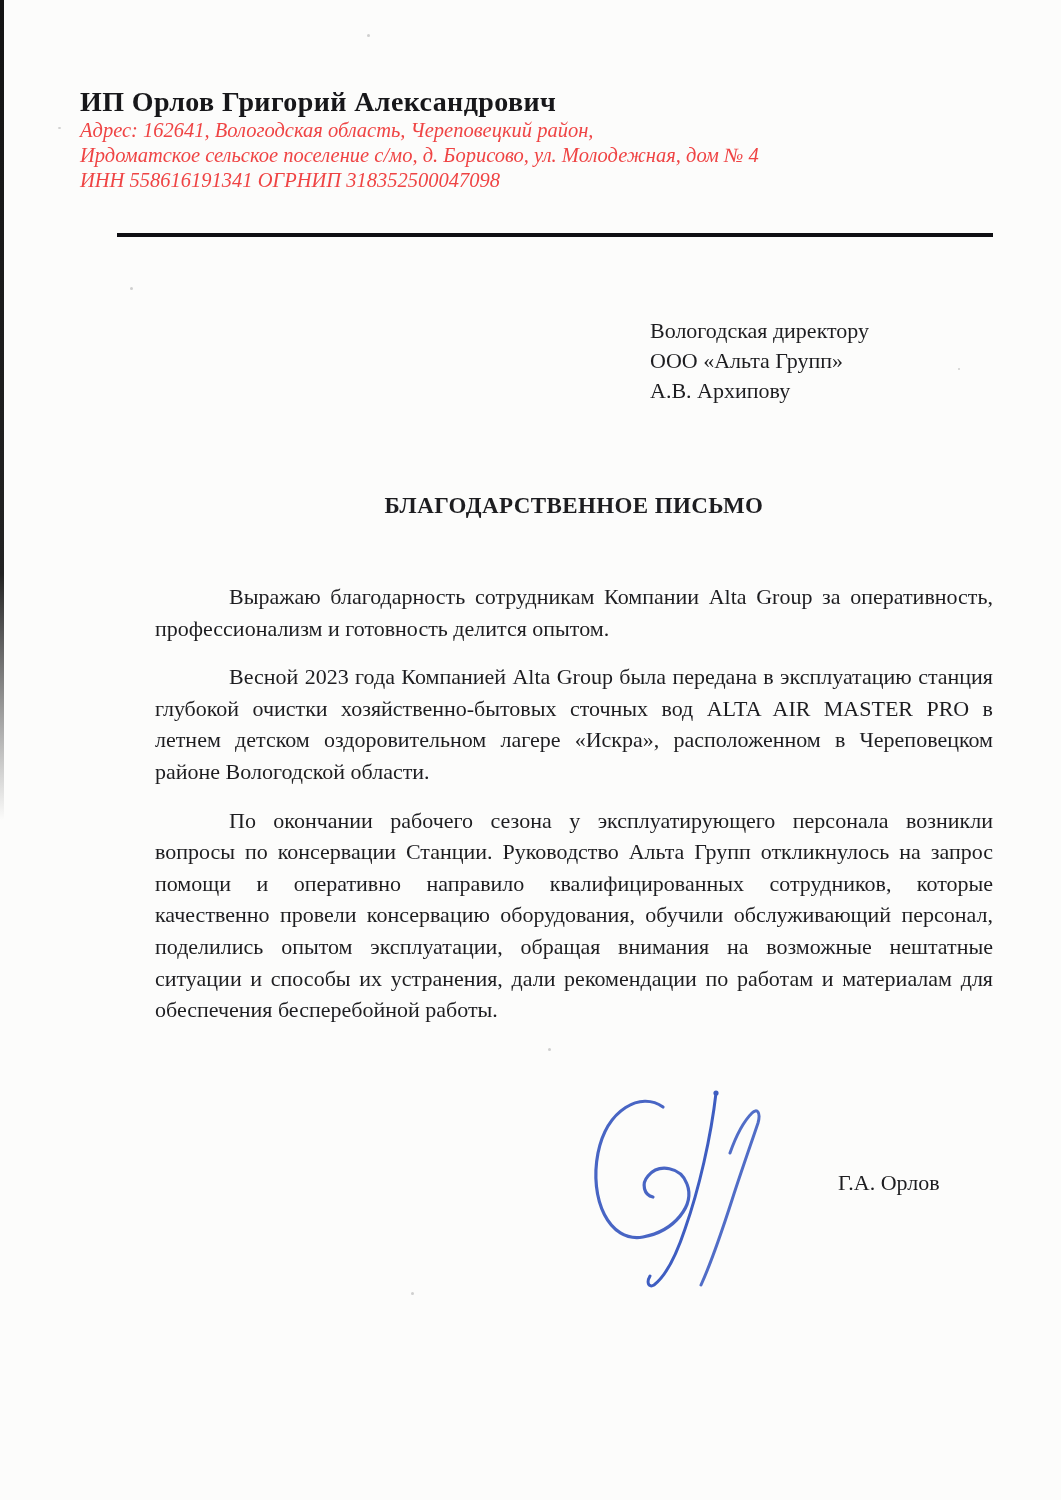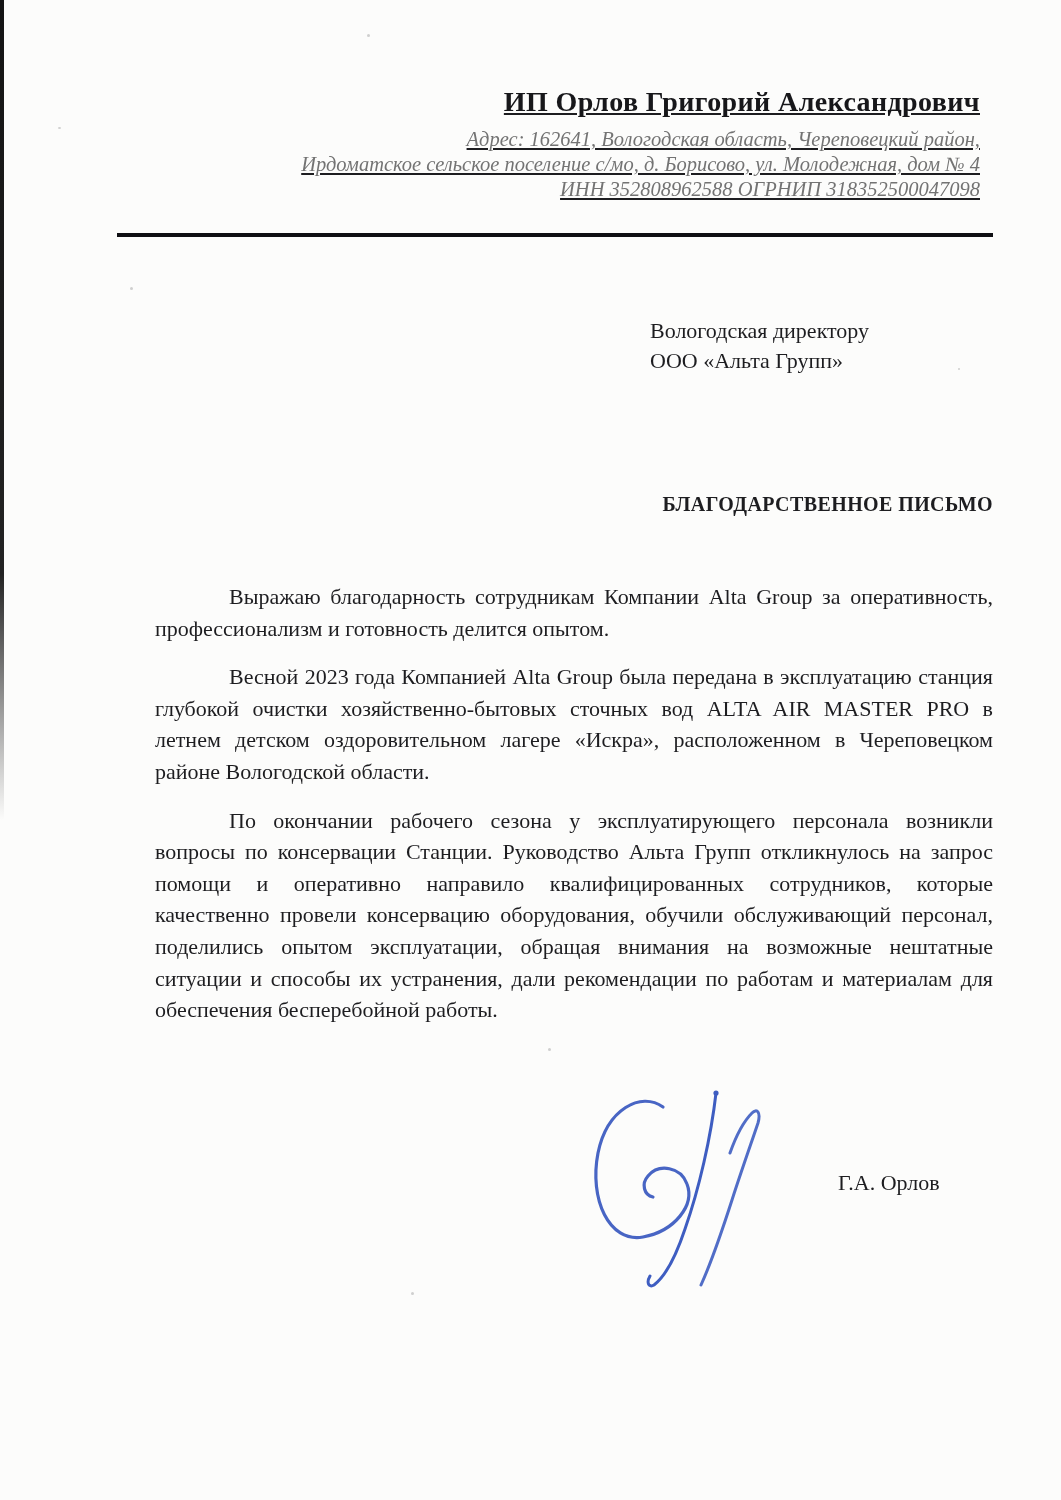--- a/index.html
+++ b/index.html
@@ -13,39 +13,39 @@
     overflow:hidden;
   }
   
   .edge-strip {
     position:absolute; left:0; top:0; width:4px; height:820px;
     background:linear-gradient(180deg,#141414 0%,#232323 70%, rgba(35,35,35,0) 100%);
   }
   .speck { position:absolute; border-radius:50%; background:#9a9a98; opacity:.45; }
 
   
-  .letterhead { position:absolute; left:80px; top:86px; width:900px; text-align:right;text-decoration:underline; }
+  .letterhead { position:absolute; left:80px; top:86px; width:900px; text-align:left; }
   .lh-name { font-size:28px; font-weight:bold; letter-spacing:.4px; color:#17171a; }
-  .lh-lines { margin-top:9px; font-style:italic; font-size:20.5px; line-height:25px; color:#737373; }
+  .lh-lines { font-style:italic; font-size:20.5px; line-height:25px; color:#ef4444; }
 
   .rule { position:absolute; left:117px; top:233px; width:876px; height:4px; background:#0f0f13; }
 
   
   .ref { position:absolute; left:155px; top:318px; font-size:22px; white-space:nowrap; }
   .ref .gap { display:inline-block; width:14px; }
   .ref .gap-sm { display:inline-block; width:8px; }
   .u { border-bottom:1.6px solid #2a2a2e; padding:0 8px 2px 4px; }
 
   
   .recipient { position:absolute; left:650px; top:316px; font-size:22px; line-height:30px; }
 
   
   .title {
     position:absolute; left:155px; top:493px; width:838px;
-    text-align:right; font-weight:bold; font-size:20px; letter-spacing:.4px;
+    text-align:center; font-weight:bold; font-size:23px; letter-spacing:.4px;
   }
 
   
   .body-text {
     position:absolute; left:155px; top:571px; width:838px;
     font-size:22px; line-height:31.6px; text-align:justify; text-align-last:left;
   }
   .body-text p { margin:10px 0 17px 0; text-indent:74px; }
 
   
@@ -65,30 +65,31 @@
   <div class="speck" style="left:130px; top:287px; width:3px; height:3px;"></div>
   <div class="speck" style="left:548px; top:1048px; width:3px; height:3px;"></div>
   <div class="speck" style="left:411px; top:1292px; width:3px; height:3px;"></div>
   <div class="speck" style="left:958px; top:368px; width:2px; height:2px;"></div>
 
   <div class="letterhead">
     <div class="lh-name">ИП Орлов Григорий Александрович</div>
     <div class="lh-lines">
       <div>Адрес: 162641, Вологодская область, Череповецкий район,</div>
       <div>Ирдоматское сельское поселение с/мо, д. Борисово, ул. Молодежная, дом № 4</div>
-      <div>ИНН 352808962588 ОГРНИП 318352500047098</div>
+      <div>ИНН 558616191341 ОГРНИП 318352500047098</div>
     </div>
   </div>
 
   <div class="rule"></div>
 
 
   <div class="recipient">
     <div>Вологодская директору</div>
     <div>ООО «Альта Групп»</div>
+    <div>А.В. Архипову</div>
   </div>
 
   <div class="title">БЛАГОДАРСТВЕННОЕ ПИСЬМО</div>
 
   <div class="body-text">
     <p>Выражаю благодарность сотрудникам Компании Alta Group за оперативность, профессионализм и готовность делится опытом.</p>
     <p>Весной 2023 года Компанией Alta Group была передана в эксплуатацию станция глубокой очистки хозяйственно-бытовых сточных вод ALTA AIR MASTER PRO в летнем детском оздоровительном лагере «Искра», расположенном в Череповецком районе Вологодской области.</p>
     <p>По окончании рабочего сезона у эксплуатирующего персонала возникли вопросы по консервации Станции. Руководство Альта Групп откликнулось на запрос помощи и оперативно направило квалифицированных сотрудников, которые качественно провели консервацию оборудования, обучили обслуживающий персонал, поделились опытом эксплуатации, обращая внимания на возможные нештатные ситуации и способы их устранения, дали рекомендации по работам и материалам для обеспечения бесперебойной работы.</p>
   </div>
 

